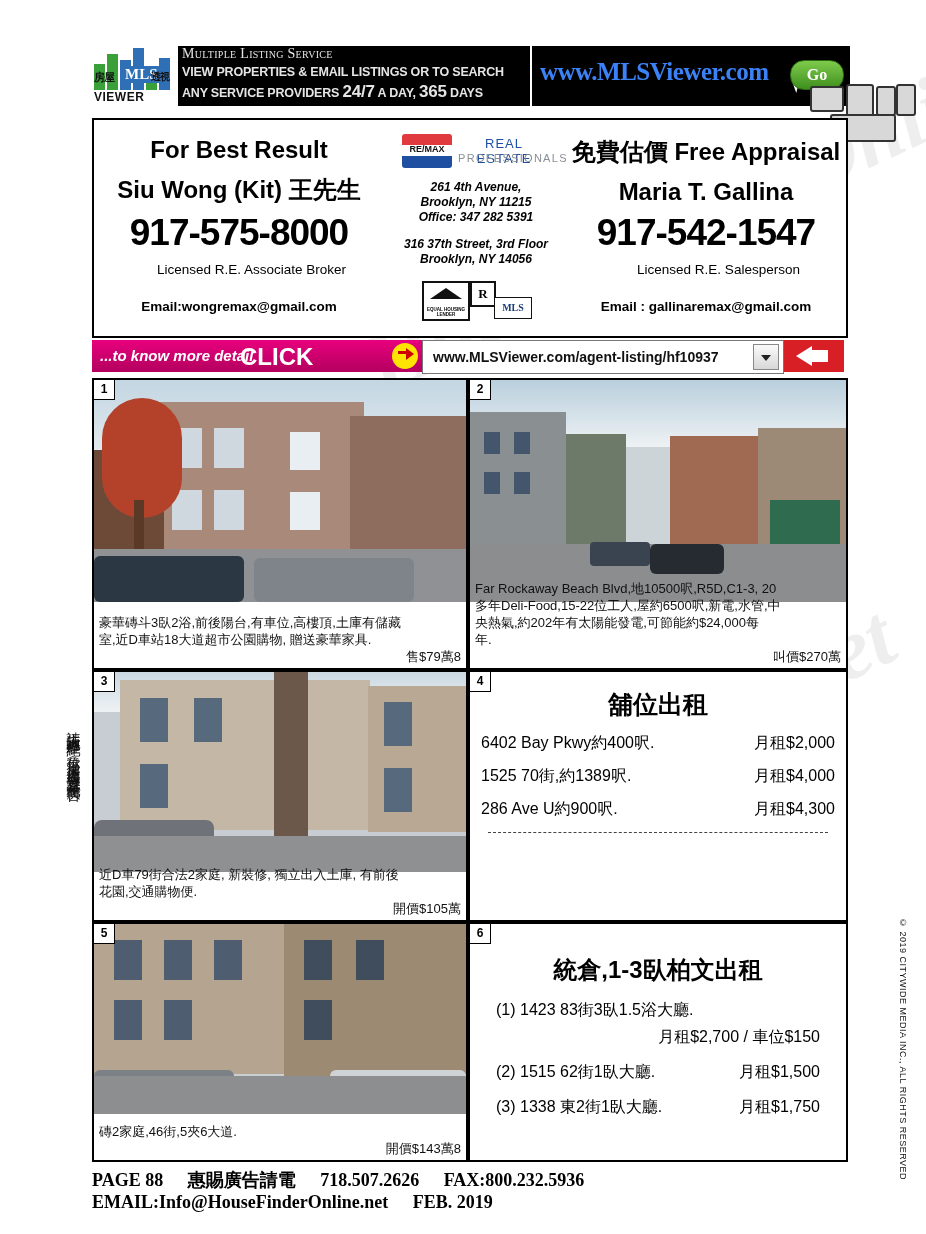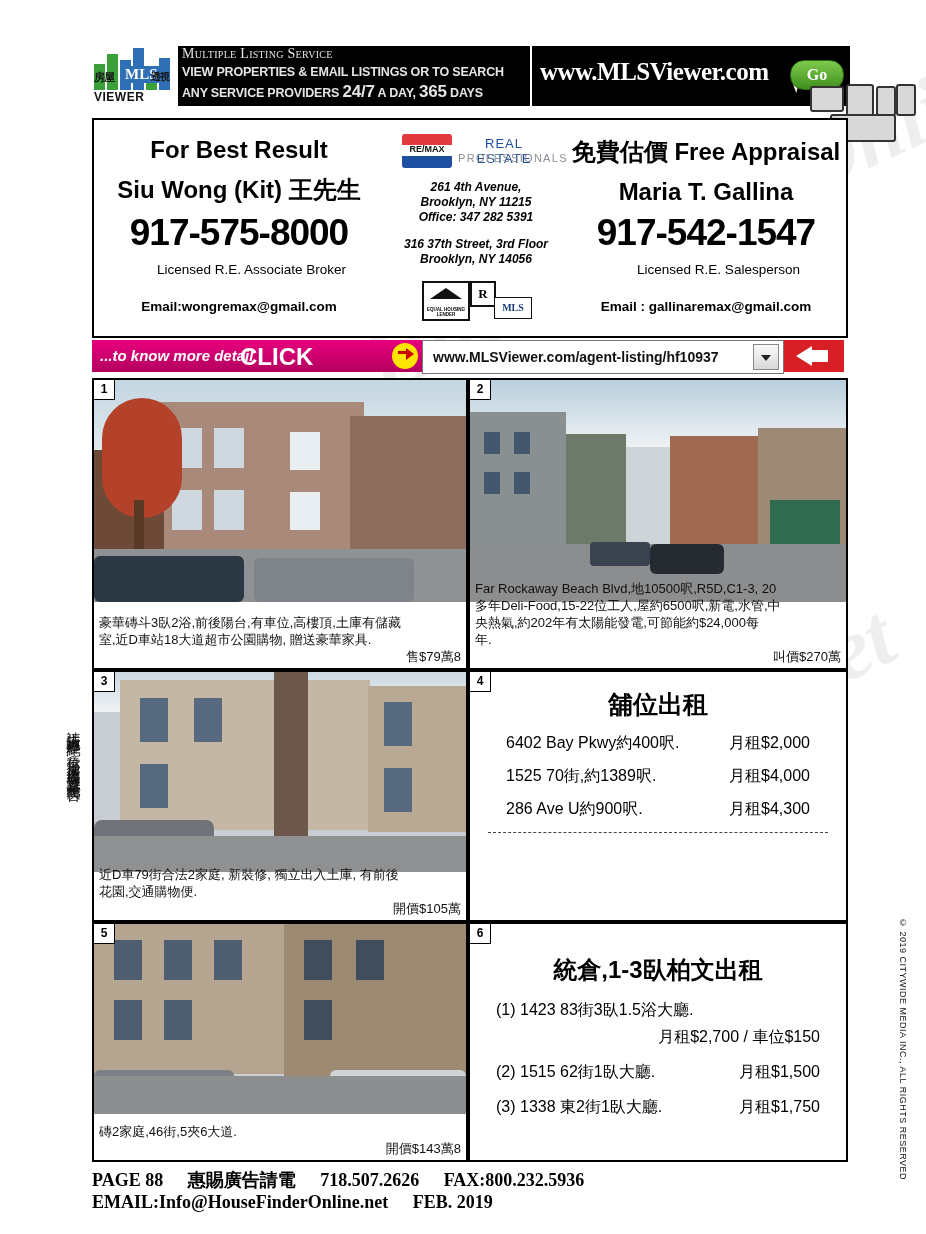--- a/index.html
+++ b/index.html
@@ -23,21 +23,21 @@
   .logo-cn2{position:absolute;left:63px;top:24px;font-size:10px;font-weight:bold;color:#111;letter-spacing:-1px;}
   .logo-viewer{position:absolute;left:6px;top:44px;font-size:12px;font-weight:bold;color:#111;letter-spacing:.5px;}
 
   .blk{position:absolute;left:90px;top:0;width:352px;height:60px;background:#000;color:#e5e5e5;}
   .mls-line{position:absolute;left:4px;top:0px;font-family:"Liberation Serif",serif;font-variant:small-caps;font-size:14px;letter-spacing:.3px;}
   .blk-l2{position:absolute;left:4px;top:19px;font-size:12.5px;font-weight:bold;font-family:"Liberation Sans",sans-serif;letter-spacing:-.2px;}
   .blk-l3{position:absolute;left:4px;top:36px;font-size:12.5px;font-weight:bold;letter-spacing:-.2px;}
   .blk-big{font-size:17px;font-weight:bold;}
 
   .urlbox{position:absolute;left:444px;top:0;width:318px;height:60px;background:#000;}
-  .urltext{position:absolute;left:8px;top:12px;color:#ffffff;font-size:25px;font-weight:bold;font-family:"Liberation Serif",serif;letter-spacing:-.5px;}
+  .urltext{position:absolute;left:8px;top:12px;color:#3b82f6;font-size:25px;font-weight:bold;font-family:"Liberation Serif",serif;letter-spacing:-.5px;}
   .gobtn{position:absolute;right:6px;top:14px;width:52px;height:28px;border-radius:14px;background:linear-gradient(#7ecb4b,#3f8f1e);border:1px solid #2d6b13;color:#fff;font-size:16px;font-weight:bold;font-family:"Liberation Serif",serif;text-align:center;line-height:28px;}
   .cursor{position:absolute;left:262px;top:34px;width:0;height:0;border-left:8px solid #fff;border-bottom:12px solid transparent;transform:rotate(-20deg);}
   .dev-icons{position:absolute;left:722px;top:40px;width:130px;height:52px;}
   .dev{position:absolute;background:#d8d8d8;border:2px solid #333;border-radius:3px;}
 
   
   .agentcard{position:absolute;left:92px;top:118px;width:752px;height:216px;border:2px solid #000;background:#fff;}
   .ac-left{position:absolute;left:0;top:0;width:290px;height:172px;text-align:center;}
   .ac-mid{position:absolute;left:292px;top:0;width:180px;height:216px;text-align:center;}
   .ac-right{position:absolute;left:474px;top:0;width:276px;height:216px;text-align:center;}
@@ -76,21 +76,21 @@
   .cb-back2{position:absolute;left:718px;top:10px;width:18px;height:12px;background:#fff;}
 
   
   .grid{position:absolute;left:92px;top:378px;width:752px;height:780px;}
   .cell{position:absolute;border:2px solid #000;background:#fff;overflow:hidden;}
   .num{position:absolute;left:0;top:0;width:20px;height:19px;border-right:1px solid #000;border-bottom:1px solid #000;background:#fff;font-size:12px;font-weight:bold;text-align:center;line-height:19px;z-index:5;}
   .photo{position:absolute;left:0;right:0;top:0;overflow:hidden;}
   .cap{position:absolute;left:0;right:0;bottom:0;padding:3px 5px;font-size:13px;line-height:17px;color:#111;font-family:"Liberation Sans",sans-serif;}
   .cap .r{text-align:right;display:block;}
   .rent-title{text-align:center;font-size:25px;font-weight:bold;margin-top:16px;}
-  .rent-line{font-size:16px;margin:12px 0 0 0;padding:0 36px;display:flex;justify-content:space-between;}
+  .rent-line{font-size:16px;margin:12px 0 0 0;padding:0 11px;display:flex;justify-content:space-between;}
   .rent-line span:first-child{flex:0 0 auto;}
   .dashed{border-top:1px dashed #444;margin:12px 18px 0;}
   .rent-note{font-size:16px;padding:8px 18px 0;line-height:22px;}
   .list-line{font-size:16px;padding:0 26px;margin-top:14px;display:flex;justify-content:space-between;}
   .sub-right{font-size:16px;text-align:right;padding-right:26px;margin-top:6px;}
 
   
   .sky{position:absolute;left:0;top:0;right:0;height:45%;background:linear-gradient(#bcd6e8,#e6eef4);}
   .ground{position:absolute;left:0;right:0;bottom:0;height:22%;background:#9b9b97;}
   .bldgA{position:absolute;background:#9d7b6b;}

